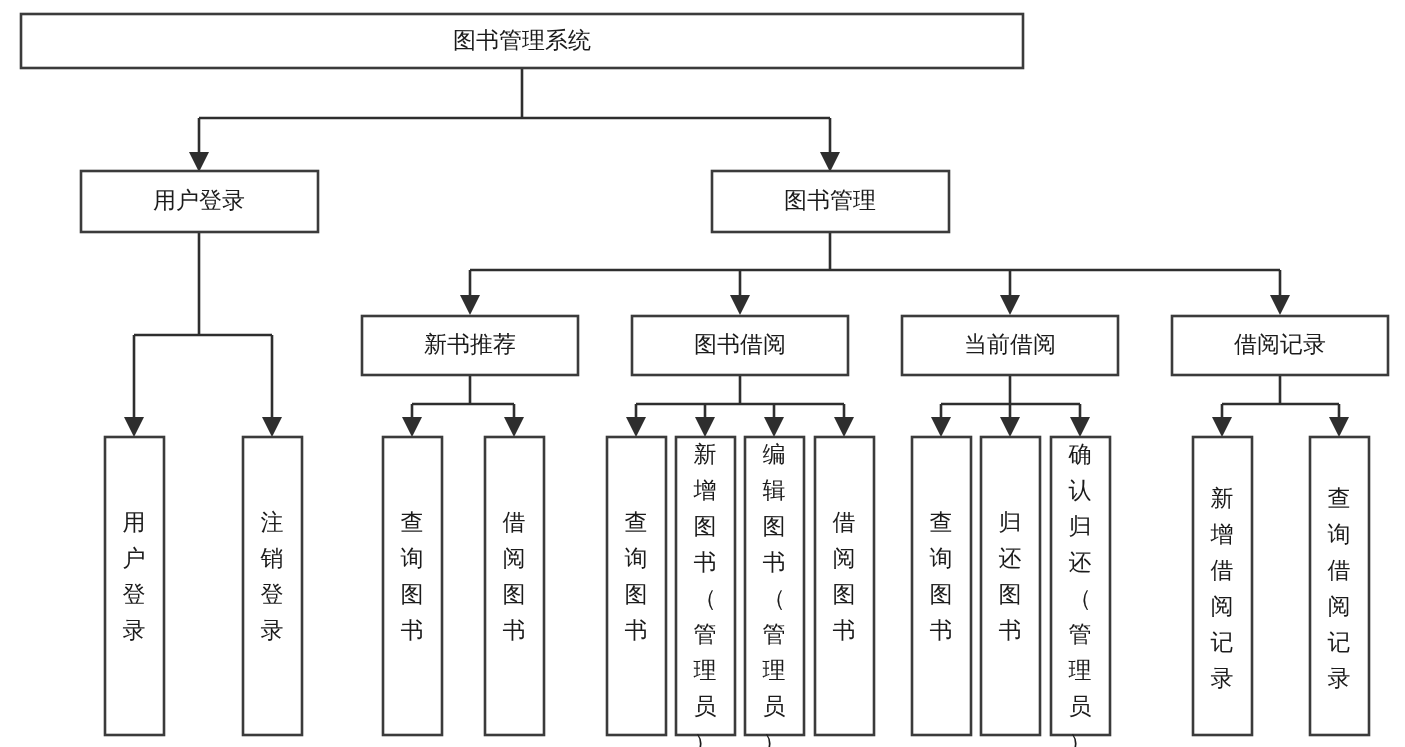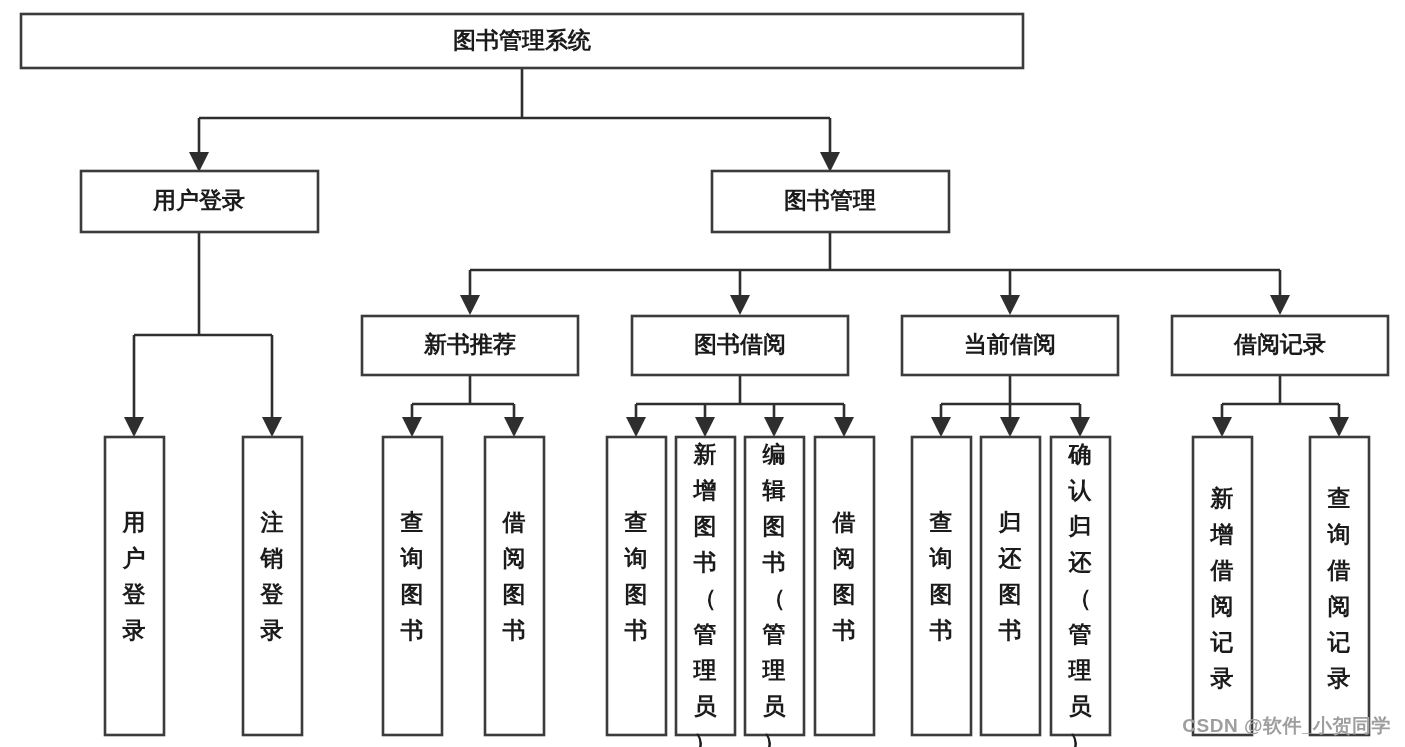--- a/index.html
+++ b/index.html
@@ -13,21 +13,20 @@
     font-family: "Liberation Sans", sans-serif;
     overflow: hidden;
     position: relative;
   }
   #diagram-root {
     position: absolute;
     left: 0;
     top: 0;
     width: 1405px;
     height: 747px;
-    font-weight: bold;
   }
   svg.flow {
     display: block;
     width: 1405px;
     height: 747px;
   }
   .node-rect {
     fill: #ffffff;
     stroke: #3b3b3b;
     stroke-width: 2.6;
@@ -229,14 +228,13 @@
       <text class="node-label-vert" x="1222" y="506"><tspan x="1222" y="506" text-anchor="middle">新</tspan><tspan x="1222" y="542" text-anchor="middle">增</tspan><tspan x="1222" y="578" text-anchor="middle">借</tspan><tspan x="1222" y="614" text-anchor="middle">阅</tspan><tspan x="1222" y="650" text-anchor="middle">记</tspan><tspan x="1222" y="686" text-anchor="middle">录</tspan></text>
     </g>
 
     <g>
       <rect class="node-rect" x="1310" y="437" width="59" height="298"></rect>
       <text class="node-label-vert" x="1339" y="506"><tspan x="1339" y="506" text-anchor="middle">查</tspan><tspan x="1339" y="542" text-anchor="middle">询</tspan><tspan x="1339" y="578" text-anchor="middle">借</tspan><tspan x="1339" y="614" text-anchor="middle">阅</tspan><tspan x="1339" y="650" text-anchor="middle">记</tspan><tspan x="1339" y="686" text-anchor="middle">录</tspan></text>
     </g>
 
   </svg>
 
-  <div class="watermark">CSDN @软件_小贺同学</div>
 </div>
 
 </body></html>

